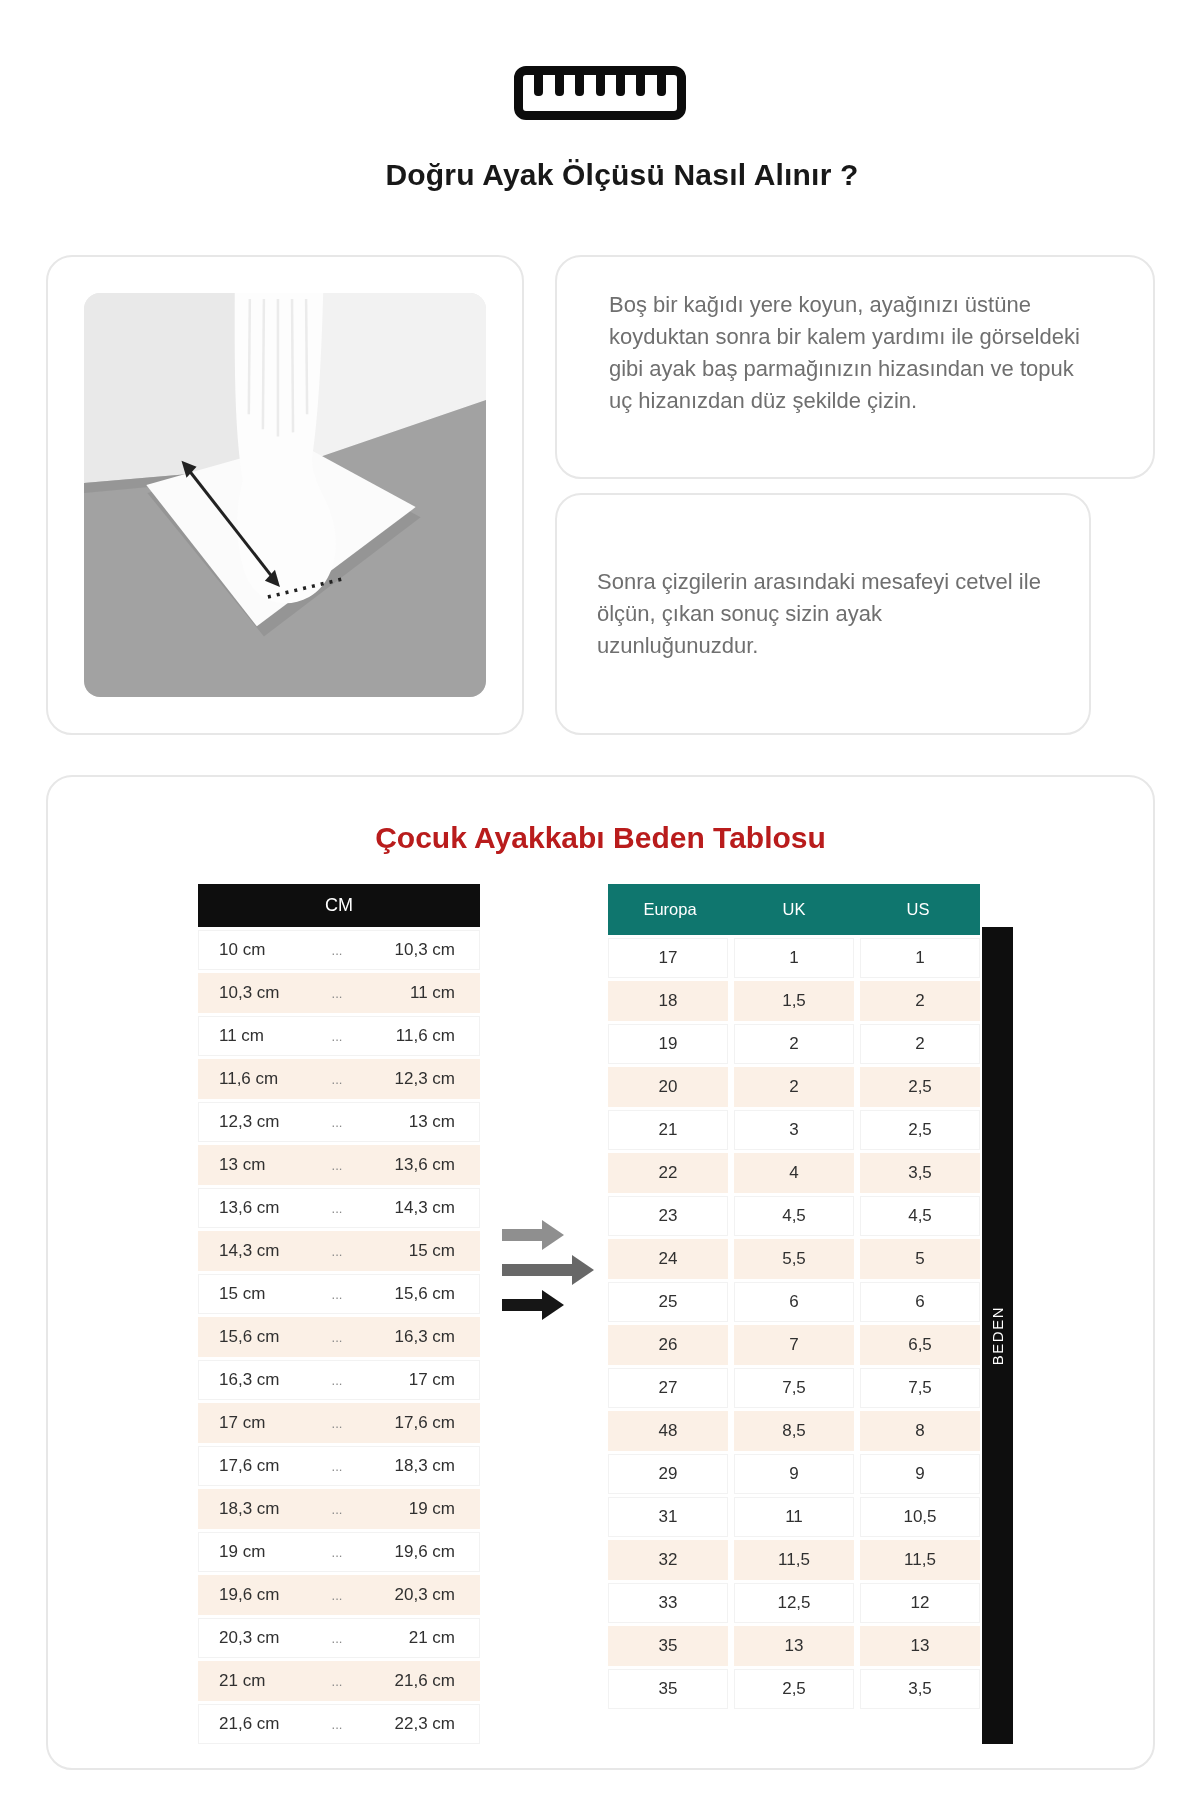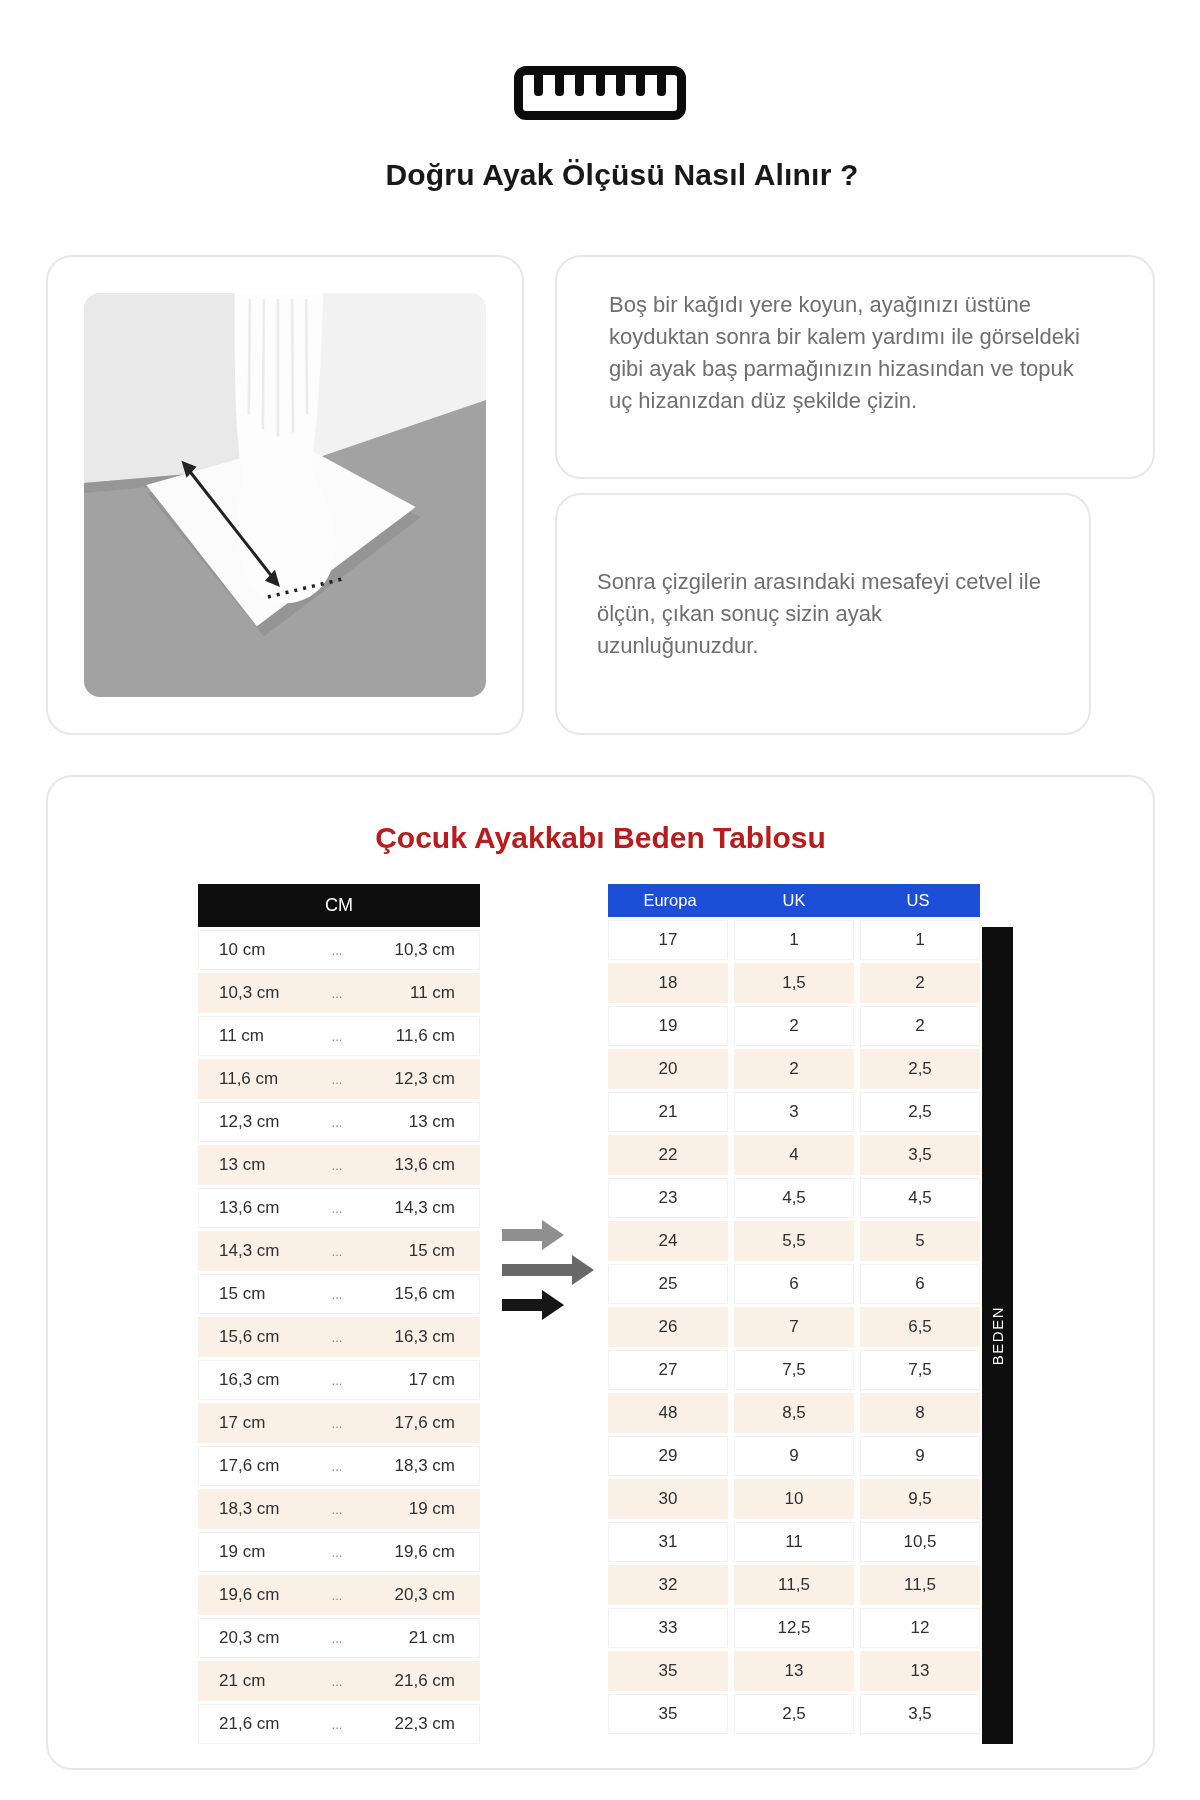--- a/index.html
+++ b/index.html
@@ -48,21 +48,21 @@
   .cm-row {
     height:40px; margin-top:3px; display:flex; align-items:center;
     background:#ffffff; border:1px solid #f2f2f2;justify-content:space-between;
   }
   .cm-row.alt { background:#fbf0e6; border-color:#fbf0e6; }
   .c-from { flex:1.1; padding-left:20px; font-size:17px; color:#303030; }
   .c-sep  { width:36px; text-align:center; color:#8a8a8a; font-size:13px; }
   .c-to   { flex:1.1; text-align:right; padding-right:24px; font-size:17px; color:#303030; }
 
   .size-table { position:absolute; left:560px; top:107px; width:372px; }
-  .size-header { height:33px; background:#1d4ed8; display:flex;justify-content:space-between; }
+  .size-header { height:51px; background:#0f766e; display:flex;justify-content:space-between; }
   .size-header div { flex:1; display:flex; align-items:center; justify-content:center; color:#fff; font-size:16.5px; }
   .size-row { display:flex; height:40px; margin-top:3px; gap:6px; }
   .size-cell {
     flex:1; display:flex; align-items:center; justify-content:center;
     background:#ffffff; border:1px solid #f2f2f2; font-size:17px; color:#303030;
   }
   .size-row.alt .size-cell { background:#fbf0e6; border-color:#fbf0e6; }
 
   .beden-bar {
     position:absolute; left:934px; top:150px; width:31px; height:817px;
@@ -355,25 +355,20 @@
           <div class="size-cell">8,5</div>
           <div class="size-cell">8</div>
         </div>
 
         <div class="size-row">
           <div class="size-cell">29</div>
           <div class="size-cell">9</div>
           <div class="size-cell">9</div>
         </div>
 
-        <div class="size-row alt">
-          <div class="size-cell">30</div>
-          <div class="size-cell">10</div>
-          <div class="size-cell">9,5</div>
-        </div>
 
         <div class="size-row">
           <div class="size-cell">31</div>
           <div class="size-cell">11</div>
           <div class="size-cell">10,5</div>
         </div>
 
         <div class="size-row alt">
           <div class="size-cell">32</div>
           <div class="size-cell">11,5</div>

